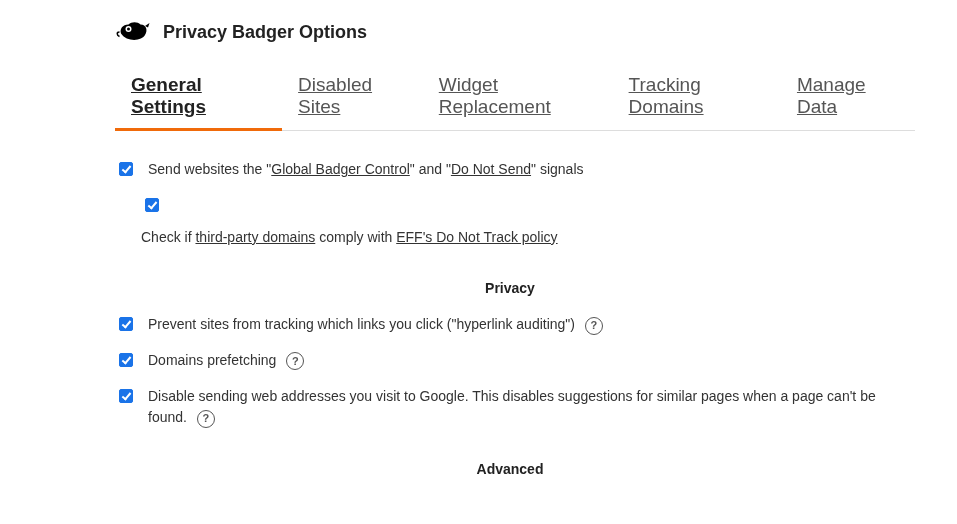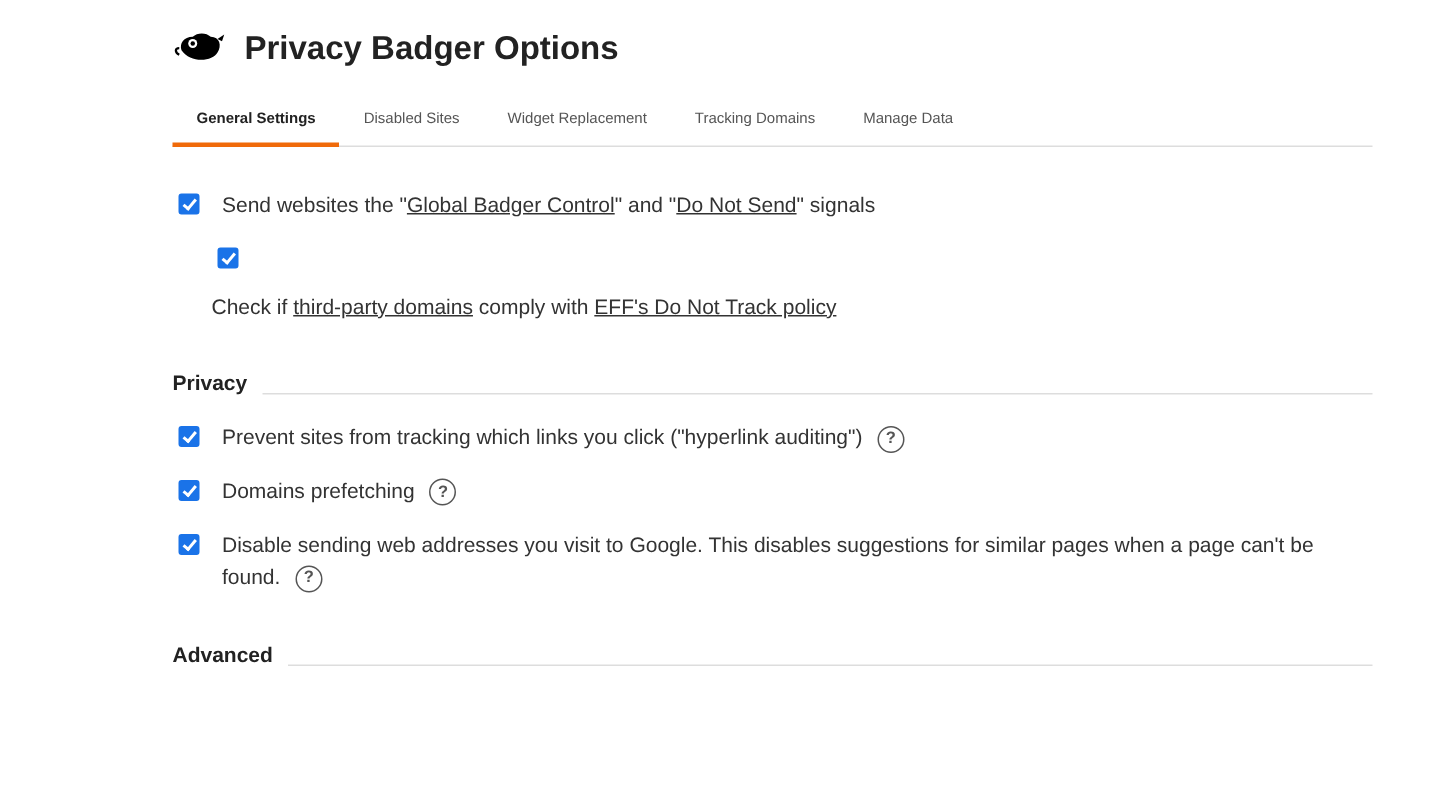--- a/index.html
+++ b/index.html
@@ -18,35 +18,36 @@
     display: flex;
     align-items: center;
     gap: 12px;
     margin-bottom: 18px;
   }
   .logo {
     width: 36px;
     height: 28px;
   }
   .title {
-    font-size: 22px;
+    font-size: 18px;
     font-weight: bold;
     color: #222;
   }
   .tabs {
     display: flex;
     border-bottom: 1px solid #ddd;
     gap: 0;
   }
   .tab {
     padding: 10px 16px 12px 16px;
     color: #555;
     cursor: pointer;
     position: relative;
-    font-size: 10px;
+    font-size: 19px;
+    text-decoration: underline;
   }
   .tab.active {
     color: #222;
     font-weight: bold;
   }
   .tab.active::after {
     content: "";
     position: absolute;
     left: 0; right: 0; bottom: -1px;
     height: 3px;
@@ -85,22 +86,23 @@
     content: "";
     position: absolute;
     left: 4px; top: 1px;
     width: 3px; height: 7px;
     border: solid #fff;
     border-width: 0 2px 2px 0;
     transform: rotate(40deg);
   }
   .section-header {
     display: flex;
-    align-items: flex-end;
+    align-items: center;
     margin: 32px 0 18px 0;
+    flex-direction: column;
   }
   .section-title {
     font-weight: bold;
     font-size: 14px;
     color: #222;
     margin-right: 10px;
   }
   .section-line {
     flex: 1;
     height: 1px;

